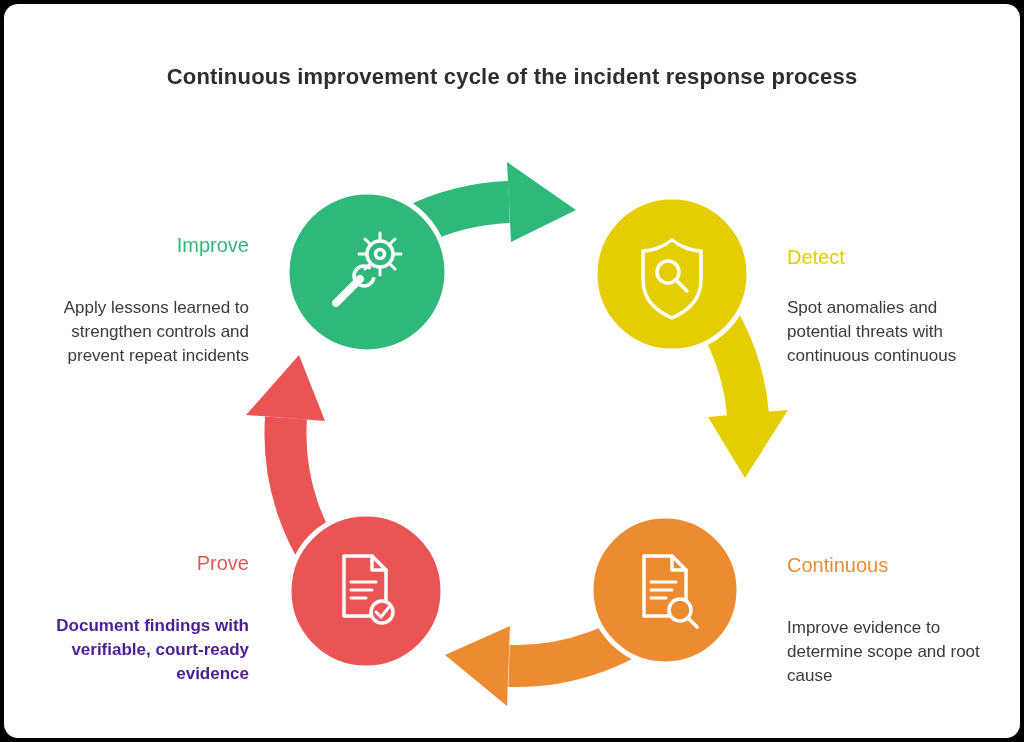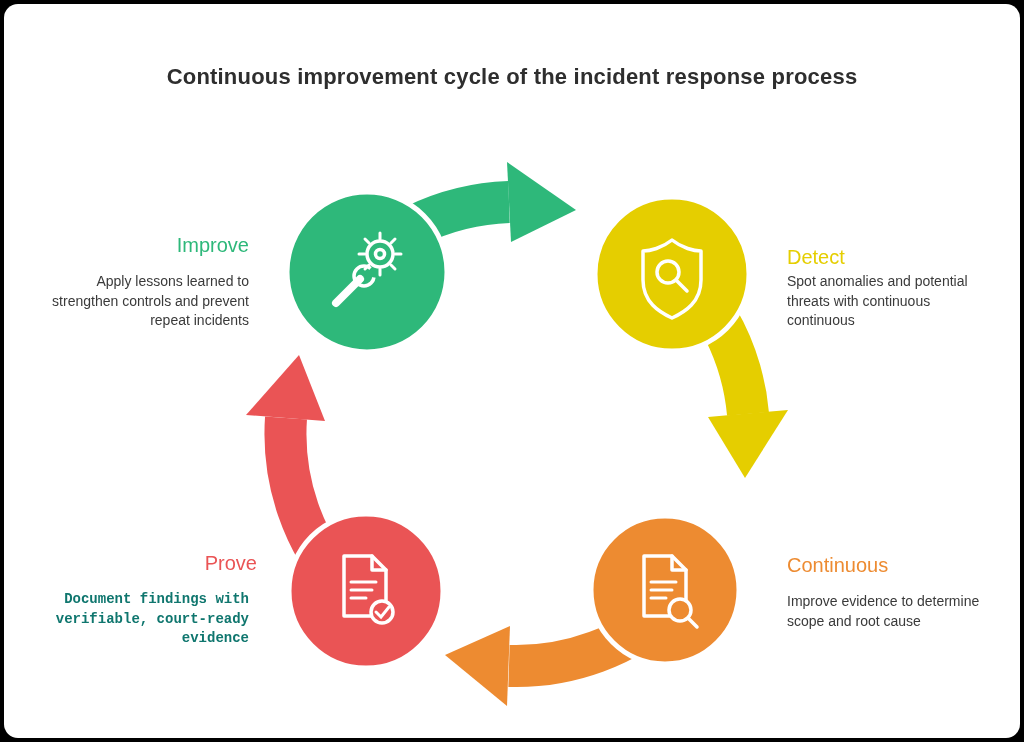--- a/index.html
+++ b/index.html
@@ -15,28 +15,28 @@
     font-size:22px;font-weight:700;color:#2e2e2e;letter-spacing:0.2px;
   }
   .diagram-svg{position:absolute;left:0;top:0;width:1024px;height:742px;}
   .arc{fill:none;stroke-width:42;}
   .node-circle{stroke:#ffffff;stroke-width:5;}
   .icon-stroke{fill:none;stroke:#ffffff;stroke-width:3.5;stroke-linecap:round;stroke-linejoin:round;}
   .icon-thin{fill:none;stroke:#ffffff;stroke-width:3;stroke-linecap:round;}
   .icon-thick{fill:none;stroke:#ffffff;stroke-width:8;stroke-linecap:round;}
   .icon-fill{stroke:#ffffff;stroke-width:3.5;}
   .step-label{position:absolute;font-size:20px;font-weight:400;}
-  .step-desc{position:absolute;font-size:14px;line-height:1.4;color:#3a3a3a;}
+  .step-desc{position:absolute;font-size:17px;line-height:1.4;color:#3a3a3a;margin-top:24px;}
   .align-right{text-align:right;}
   .align-left{text-align:left;}
   .label-improve{color:#2eb87a;}
   .label-detect{color:#e5ce00;}
   .label-investigate{color:#ed8b31;}
   .label-prove{color:#ea5455;}
-  .desc-bold{font-weight:700;color:#0f766e;font-family:Liberation Mono, monospace;}
+  .desc-bold{font-weight:700;color:#4c1d95;}
 </style>
 </head>
 <body>
 
 <div class="canvas">
 
   <div class="title">Continuous improvement cycle of the incident response process</div>
 
   <svg class="diagram-svg" viewBox="0 0 1024 742">
 
@@ -102,16 +102,16 @@
 
   <div class="step-label label-improve align-right" style="left:40px;top:230px;width:205px;">Improve</div>
   <div class="step-desc align-right" style="left:30px;top:268px;width:215px;">Apply lessons learned to strengthen controls and prevent repeat incidents</div>
 
   <div class="step-label label-detect align-left" style="left:783px;top:230px;width:220px;margin-top:12px;">Detect</div>
   <div class="step-desc align-left" style="left:783px;top:268px;width:200px;">Spot anomalies and potential threats with continuous continuous</div>
 
   <div class="step-label label-investigate align-left" style="left:783px;top:550px;width:230px;">Continuous</div>
   <div class="step-desc align-left" style="left:783px;top:588px;width:200px;">Improve evidence to determine scope and root cause</div>
 
-  <div class="step-label label-prove align-right" style="left:48px;top:548px;width:205px;">Prove</div>
+  <div class="step-label label-prove align-right" style="left:40px;top:548px;width:205px;">Prove</div>
   <div class="step-desc desc-bold align-right" style="left:30px;top:586px;width:215px;">Document findings with verifiable, court-ready evidence</div>
 
 </div>
 
 </body></html>

